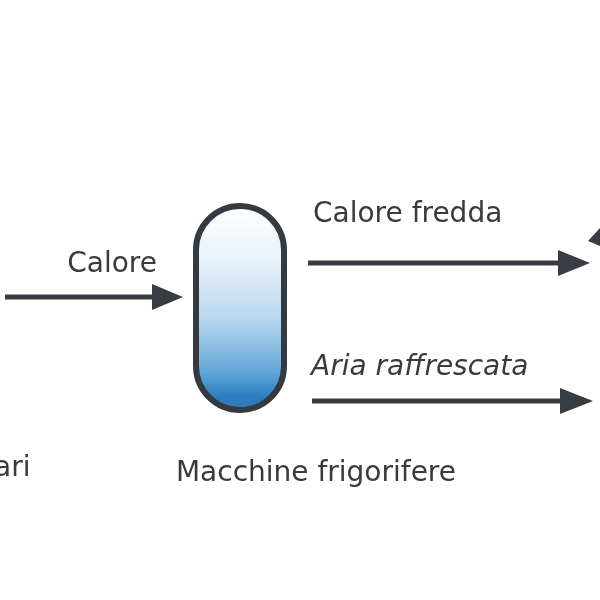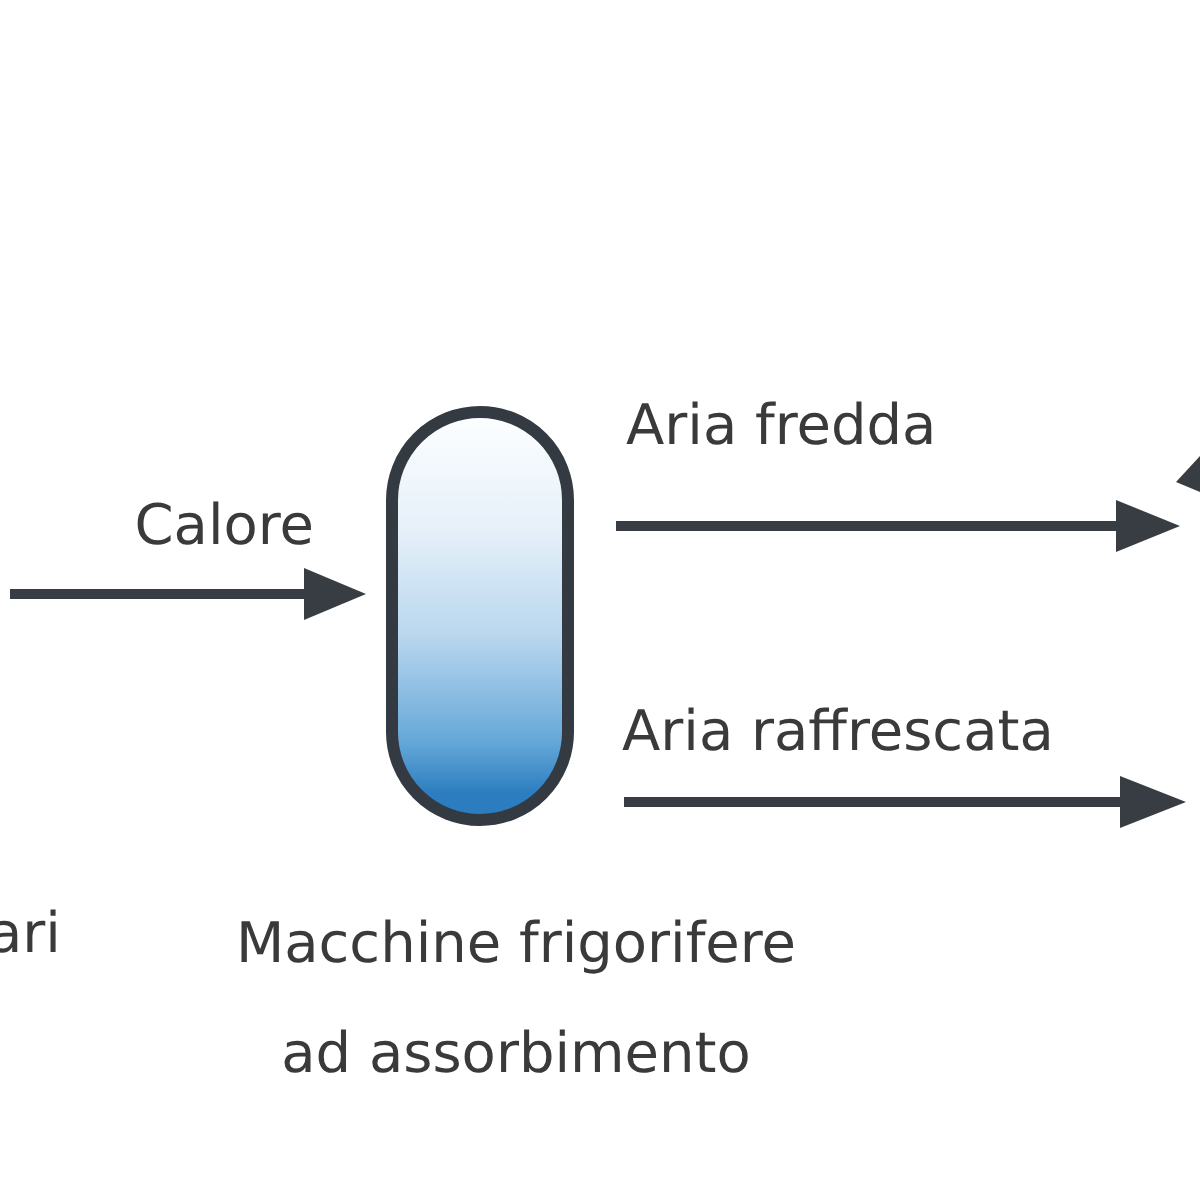--- a/index.html
+++ b/index.html
@@ -39,21 +39,21 @@
       var(--capsule-top, #fcfeff) 0%,
       #e6f0f9 28%,
       #b9d7ee 55%,
       #64a7d8 82%,
       var(--capsule-bottom, #2b7dc0) 95%);
   }
   .caption {
     position: absolute;
     left: 60px; top: 444px;
     width: 396px;
-    text-align: center;
+    text-align: right;
     color: var(--text, #3a3a3a);
     font-size: 28px;
   }
   .caption .line { display: block; line-height: 55px; }
   .cropped-text {
     position: absolute;
     left: -6px; top: 450px;
     color: var(--text, #3a3a3a);
     font-size: 28px;
   }
@@ -66,35 +66,34 @@
 <div class="canvas">
 
   <div class="label" style="left:7px; top:246px; width:150px; text-align:right;">Calore</div>
   <svg class="arrow" style="left:2px; top:282px;" width="185" height="30" viewBox="0 0 185 30">
     <line x1="3" y1="15" x2="152" y2="15"></line>
     <polygon points="150,2 181,15 150,28"></polygon>
   </svg>
 
   <div class="capsule"></div>
 
-  <div class="label" style="left:313px; top:196px;">Aria fredda</div>
+  <div class="label" style="left:313px; top:196px;">Calore fredda</div>
   <svg class="arrow" style="left:306px; top:248px;" width="290" height="30" viewBox="0 0 290 30">
     <line x1="2" y1="15" x2="255" y2="15"></line>
     <polygon points="252,2 284,15 252,28"></polygon>
   </svg>
 
-  <div class="label" style="left:311px; top:349px;">Aria raffrescata</div>
+  <div class="label" style="left:311px; top:349px;font-style:italic;">Aria raffrescata</div>
   <svg class="arrow" style="left:310px; top:386px;" width="290" height="30" viewBox="0 0 290 30">
     <line x1="2" y1="15" x2="252" y2="15"></line>
     <polygon points="250,2 283,15 250,28"></polygon>
   </svg>
 
   <div class="caption">
     <span class="line">Macchine frigorifere</span>
-    <span class="line">ad assorbimento</span>
   </div>
 
   <div class="cropped-text">ari</div>
 
   <svg class="fragment" width="16" height="28" viewBox="0 0 16 28">
     <polygon points="16,4 4,17 16,22"></polygon>
   </svg>
 
 </div>
 

